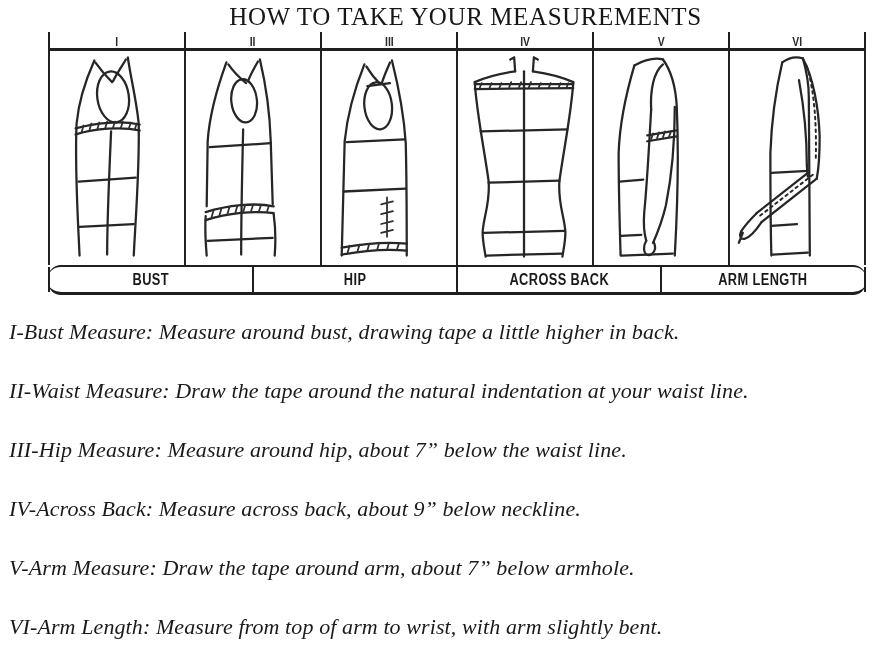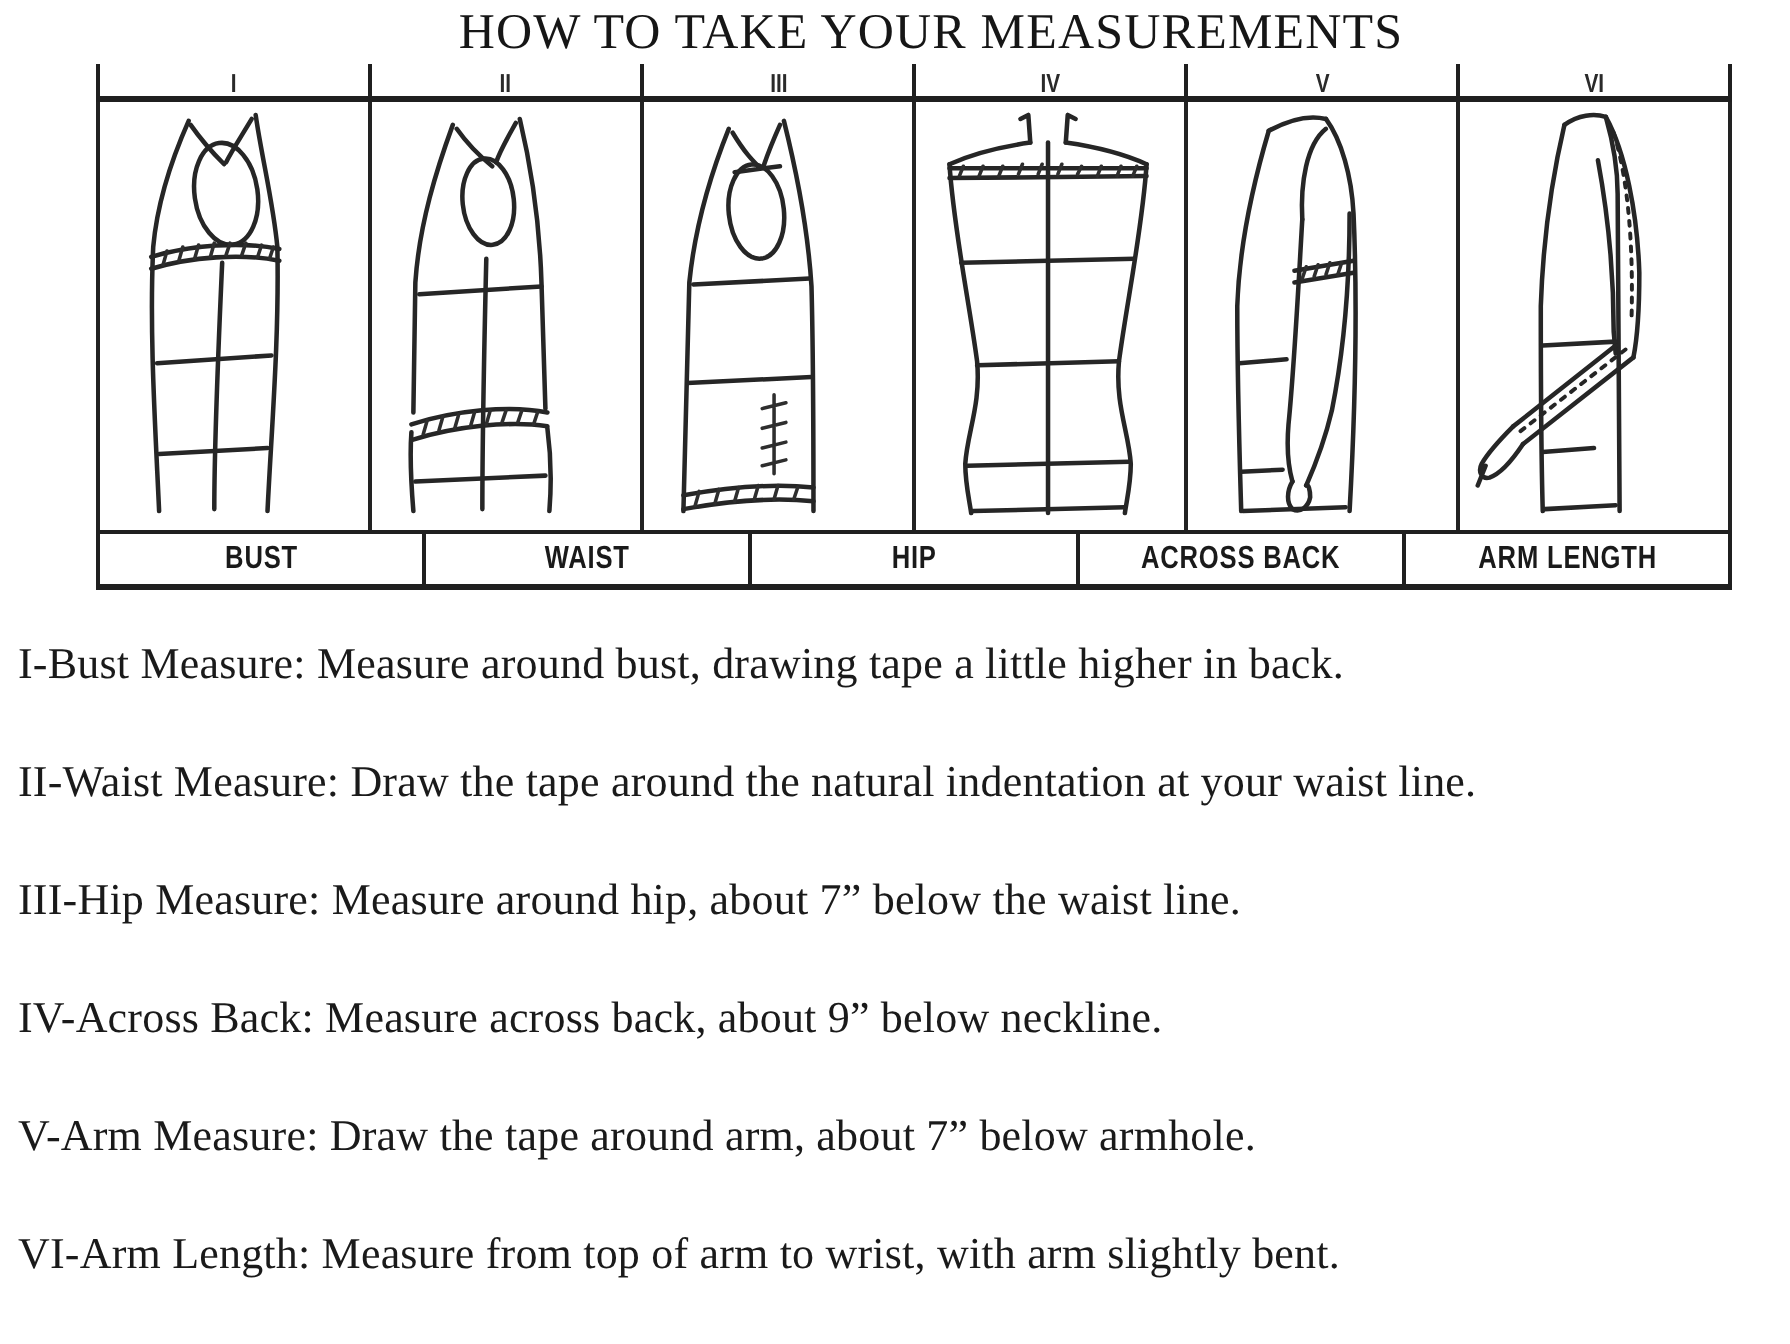--- a/index.html
+++ b/index.html
@@ -51,39 +51,41 @@
     border-right:2.5px solid #222;
     position:relative;
   }
   .figure-cell:first-child{border-left:2.5px solid #222;}
   .figure-cell svg{position:absolute;left:0;top:0;width:100%;height:100%;}
   .label-row{
     display:flex;
     height:25px;
     border-top:2.5px solid #1f1f1f;
     border-bottom:3.5px solid #1f1f1f;
+    border-radius:13px;
   }
   .label-cell{
     flex:1;
     display:flex;
     align-items:center;
     justify-content:center;
     border-right:2.5px solid #1f1f1f;
     font-family:"Liberation Sans", sans-serif;
     font-weight:bold;
     font-size:16px;
     color:#1a1a1a;
     overflow:hidden;
     white-space:nowrap;
   }
   .label-cell:first-child{border-left:2.5px solid #1f1f1f;}
   .label-cell span{display:inline-block;transform:scaleX(.8);letter-spacing:.5px;}
   
   .instructions{
     margin:24px 0 0 9px;
+    font-style:italic;
   }
   .instructions p{
     margin:0 0 33px 0;
     font-size:22px;
     letter-spacing:.1px;
     color:#1a1a1a;
     white-space:nowrap;
   }
   .sketch{stroke:#262626;stroke-width:2.3;fill:none;stroke-linecap:round;stroke-linejoin:round;}
   .sketch-thin{stroke:#2e2e2e;stroke-width:1.8;fill:none;stroke-linecap:round;}
@@ -208,23 +210,20 @@
       </svg>
     </div>
 
   </div>
 
   <div class="label-row">
     <div class="label-cell">
         <span>BUST</span>
       </div>
     <div class="label-cell">
-        <span>WAIST</span>
-      </div>
-    <div class="label-cell">
         <span>HIP</span>
       </div>
     <div class="label-cell">
         <span>ACROSS BACK</span>
       </div>
     <div class="label-cell">
         <span>ARM LENGTH</span>
       </div>
   </div>
 

